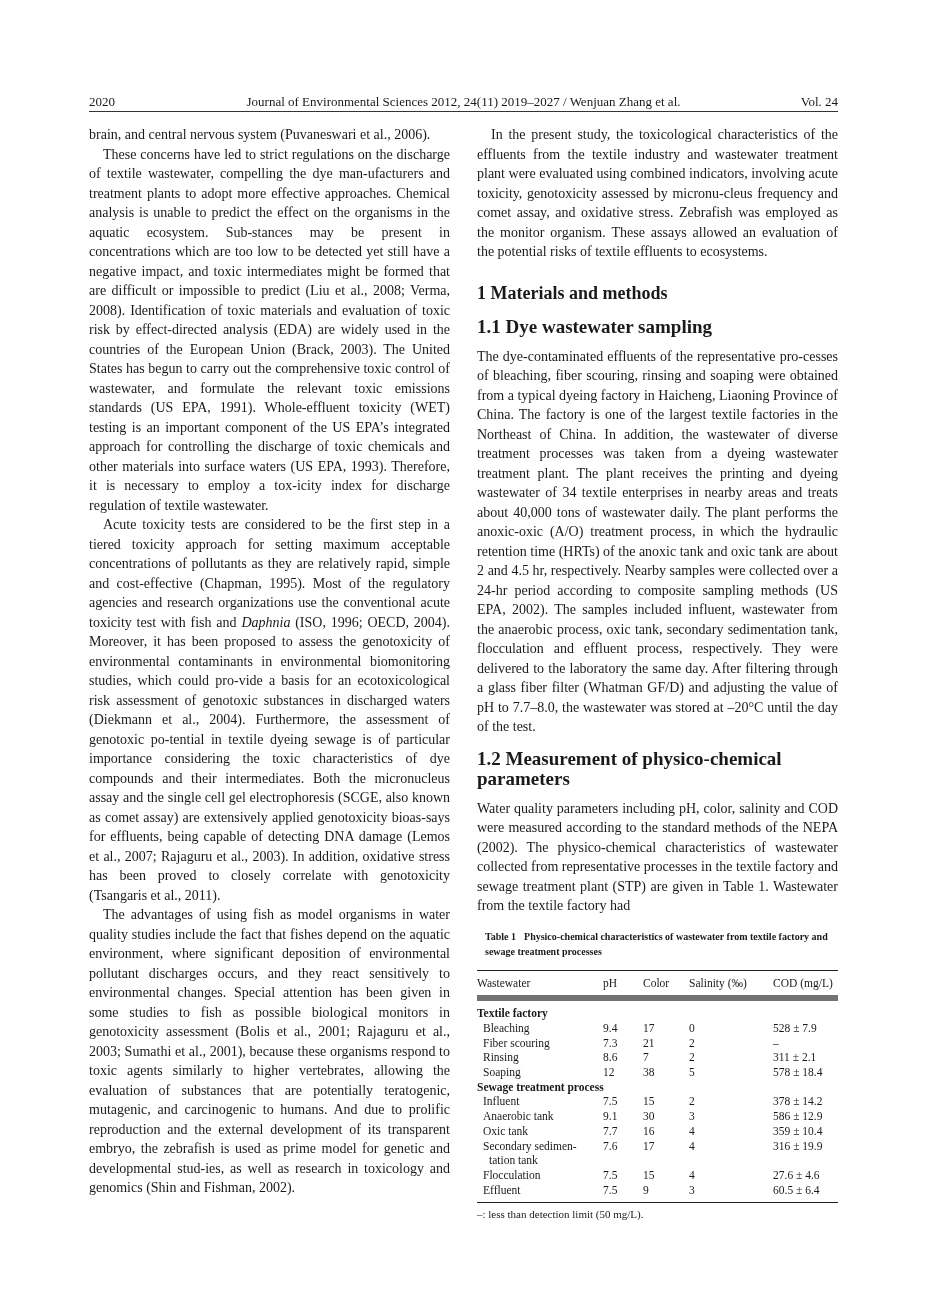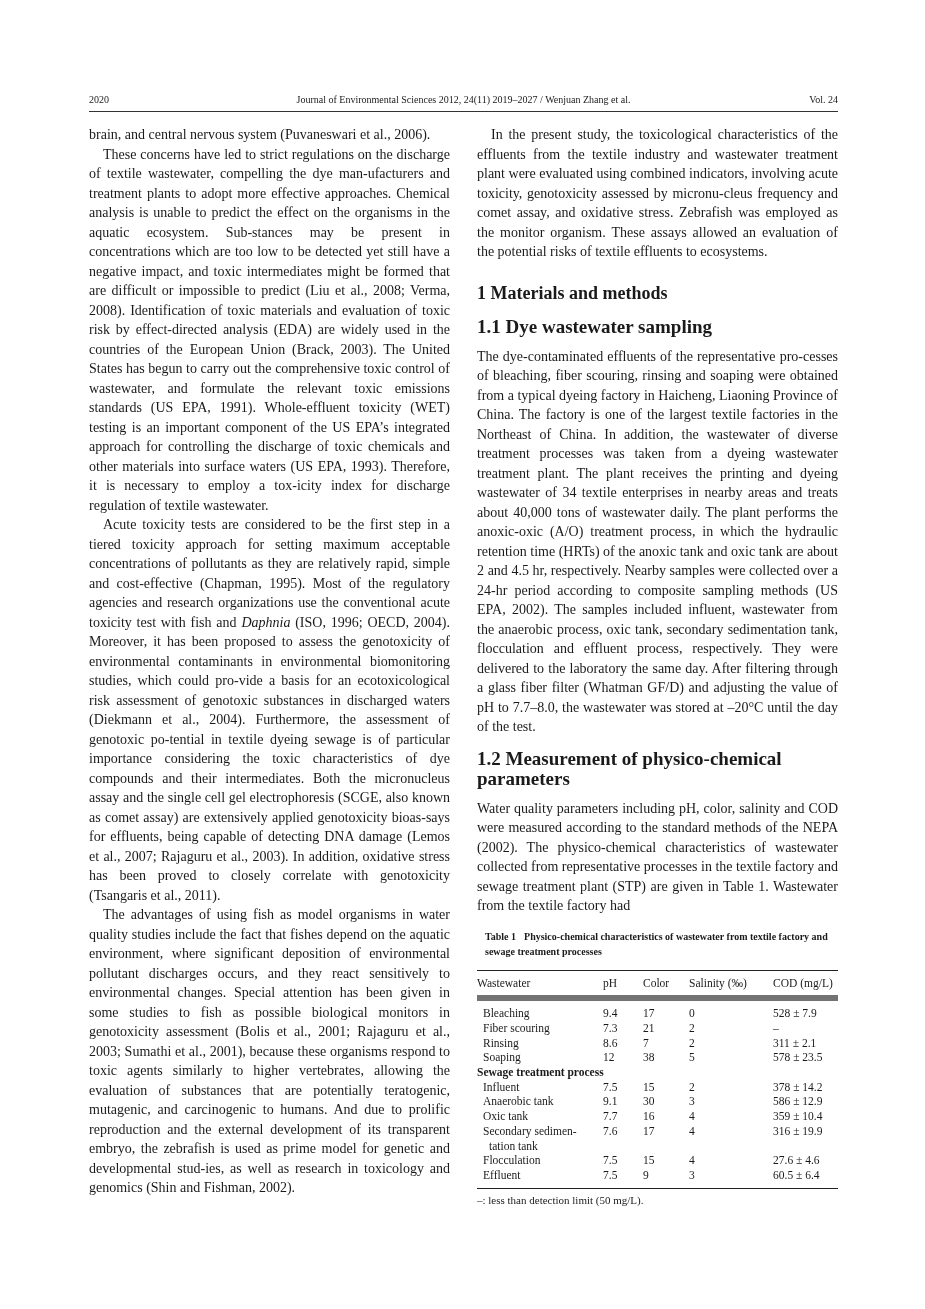--- a/index.html
+++ b/index.html
@@ -1,19 +1,19 @@
 <!DOCTYPE html>
 <html><head>
 <meta charset="utf-8">
 <style>
   html, body { margin: 0; padding: 0; background: #ffffff; }
   body { width: 925px; height: 1309px; position: relative; overflow: hidden; color: #1a1a1a;
          font-family: "Liberation Serif", "DejaVu Serif", serif; }
   .running-head { position: absolute; left: 89px; top: 92px; width: 749px; height: 19px;
-                  font-size: 10px; border-bottom: 1px solid #333; }
+                  font-size: 13px; border-bottom: 1px solid #333; }
   .running-head span { position: absolute; top: 2px; }
   .rh-page { left: 0; }
   .rh-journal { left: 0; right: 0; text-align: center; }
   .rh-vol { right: 0; }
   .col { position: absolute; top: 125px; width: 361px; font-size: 14px; line-height: 19.5px; }
   .col-left { left: 89px; }
   .col-right { left: 477px; }
   .col p { margin: 0; text-align: justify; hyphens: manual; }
   .col p.indent { text-indent: 14px; }
   h2.section { font-size: 18px; font-weight: bold; margin: 19px 0 0 0; line-height: 24px; }
@@ -69,20 +69,23 @@
       <thead>
         <tr>
           <th class="c-ww">Wastewater</th>
           <th class="c-ph">pH</th>
           <th class="c-color">Color</th>
           <th class="c-sal">Salinity (‰)</th>
           <th class="c-cod">COD (mg/L)</th>
         </tr>
       </thead>
       <tbody id="table-body">
+          <tr class="group-row">
+            <td colspan="5">Textile factory</td>
+          </tr>
           <tr class="sub">
             <td class="c-ww">Bleaching</td>
             <td class="c-ph">9.4</td>
             <td class="c-color">17</td>
             <td class="c-sal">0</td>
             <td class="c-cod">528 ± 7.9</td>
           </tr>
           <tr class="sub">
             <td class="c-ww">Fiber scouring</td>
             <td class="c-ph">7.3</td>
@@ -95,21 +98,21 @@
             <td class="c-ph">8.6</td>
             <td class="c-color">7</td>
             <td class="c-sal">2</td>
             <td class="c-cod">311 ± 2.1</td>
           </tr>
           <tr class="sub">
             <td class="c-ww">Soaping</td>
             <td class="c-ph">12</td>
             <td class="c-color">38</td>
             <td class="c-sal">5</td>
-            <td class="c-cod">578 ± 23.5</td>
+            <td class="c-cod">578 ± 18.4</td>
           </tr>
           <tr class="group-row">
             <td colspan="5">Sewage treatment process</td>
           </tr>
           <tr class="sub">
             <td class="c-ww">Influent</td>
             <td class="c-ph">7.5</td>
             <td class="c-color">15</td>
             <td class="c-sal">2</td>
             <td class="c-cod">378 ± 14.2</td>

